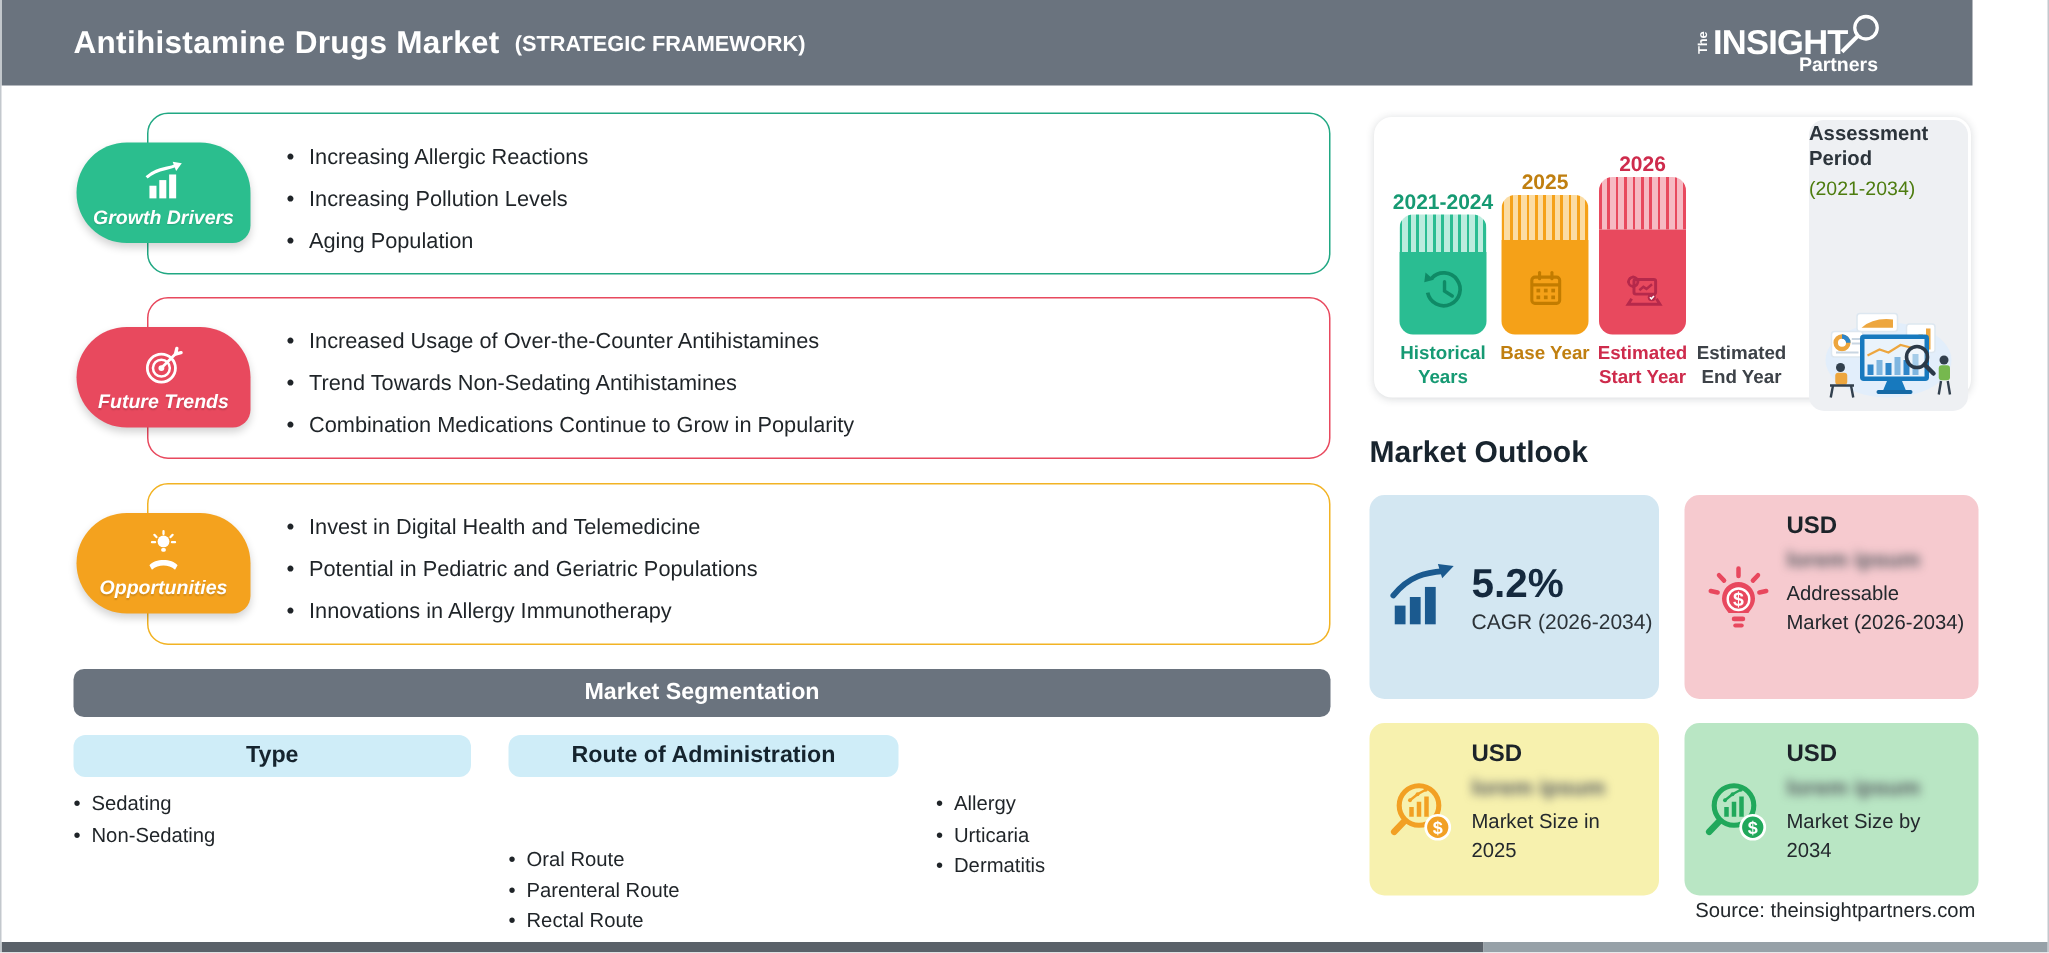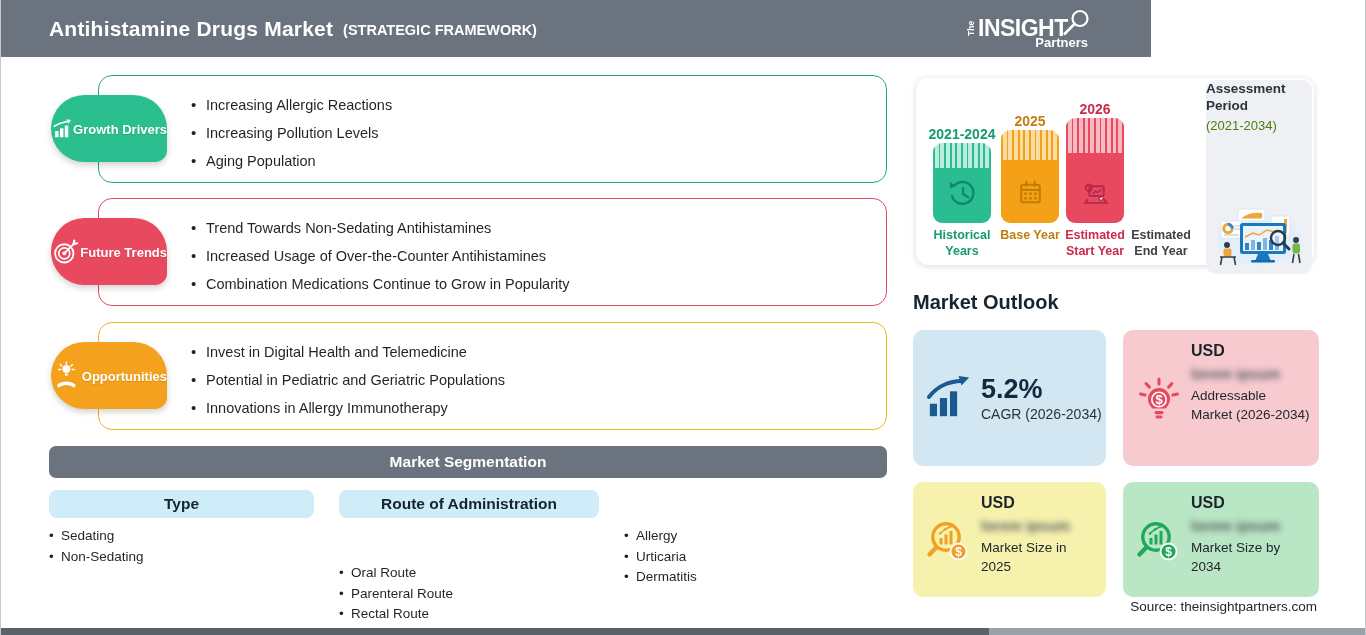--- a/index.html
+++ b/index.html
@@ -6,37 +6,37 @@
   * { box-sizing:border-box; }
   .stage {
     position:relative; width:1366px; height:635px; margin:0 auto;
     background:#ffffff; overflow:hidden;
     border-left:1px solid #c3c8cd; border-right:1px solid #c3c8cd;
     font-family:"Liberation Sans", sans-serif; color:#22272b;
   }
   svg text { font-family:"Liberation Sans", sans-serif; }
 
   
-  .header { position:absolute; left:0; top:0; width:1150px; height:57px;
+  .header { position:absolute; left:0; top:0; width:1314px; height:57px;
     background:#6a737e; display:flex; align-items:center; }
   .header-title { margin-left:48px; color:#fff; font-size:21px; font-weight:bold; letter-spacing:.2px; }
   .header-subtitle { color:#fff; font-size:14.5px; font-weight:600; margin-left:10px; padding-top:3px; }
   .logo { position:absolute; right:52px; top:9px; width:132px; height:40px; }
 
   
   .info-box { position:absolute; left:97px; width:789px; height:108px;
     background:#fff; border:1.6px solid; border-radius:14px; }
   .info-list { list-style:none; margin:0; padding:15px 0 0 92px; }
   .info-list li { position:relative; padding-left:15px; font-size:14.5px; line-height:28px; color:#1f2428; }
   .info-list li::before { content:"•"; position:absolute; left:0; top:0; font-size:15px; color:#1f2428; }
 
   .badge { position:absolute; left:50px; width:116px; height:67px;
     border-radius:34px 34px 12px 34px;
-    display:flex; flex-direction:row; align-items:center; justify-content:center;
-    box-shadow:0 3px 6px rgba(0,0,0,.18); color:#fff; }
+    display:flex; flex-direction:column; align-items:center; justify-content:center;
+    box-shadow:0 3px 6px rgba(0,0,0,.18); color:#fff;font-style:italic; }
   .badge-label { font-size:13px; font-weight:bold; margin-top:1px; text-shadow:0 1px 1px rgba(0,0,0,.15); white-space:nowrap; }
   .badge-icon { width:32px; height:30px; }
 
   
   .seg-bar { position:absolute; left:48px; top:446px; width:838px; height:32px;
     background:#6a737e; border-radius:7px; display:flex; align-items:center; justify-content:center; }
   .seg-bar-title { color:#fff; font-size:15.5px; font-weight:bold; }
   .seg-pill { position:absolute; top:490px; height:28px; background:#cfedf8; border-radius:8px;
     display:flex; align-items:center; justify-content:center; }
   .seg-pill span { font-size:15.5px; font-weight:bold; color:#15242e; }
@@ -206,22 +206,22 @@
   </div>
   <div class="badge" style="top: 95px; background: rgb(43, 190, 142);">
     <svg class="badge-icon" style="color:#fff">
         <use href="#sym-growth-bars"></use>
       </svg>
     <span class="badge-label">Growth Drivers</span>
   </div>
 
   <div class="info-box" style="top: 198px; border-color: rgb(232, 73, 94);">
     <ul class="info-list">
+      <li>Increased Usage of Over-the-Counter Antihistamines</li>
       <li>Trend Towards Non-Sedating Antihistamines</li>
-      <li>Increased Usage of Over-the-Counter Antihistamines</li>
       <li>Combination Medications Continue to Grow in Popularity</li>
     </ul>
   </div>
   <div class="badge" style="top: 218px; background: rgb(232, 73, 94);">
     <svg class="badge-icon" style="color:#fff">
         <use href="#sym-target"></use>
       </svg>
     <span class="badge-label">Future Trends</span>
   </div>
 

